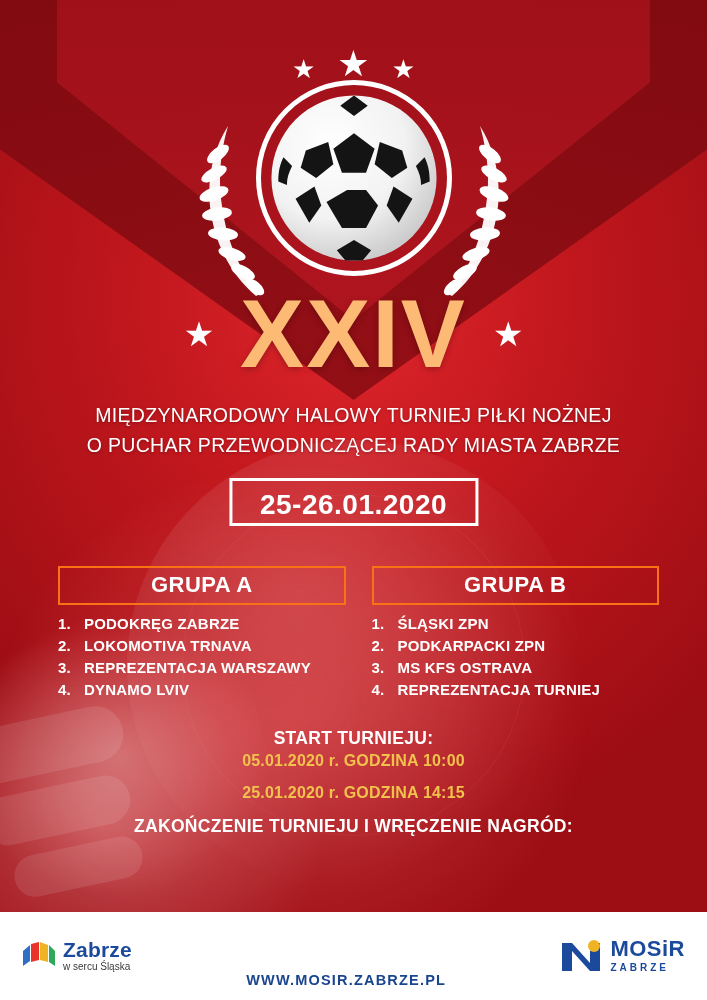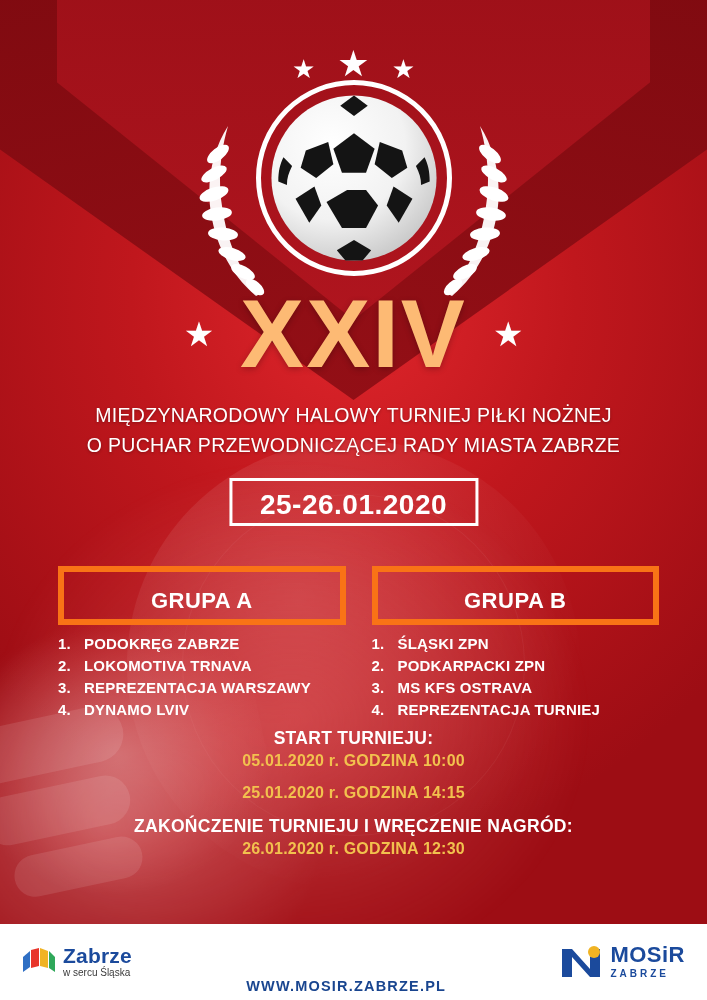--- a/index.html
+++ b/index.html
@@ -195,27 +195,27 @@
     right: 48px;
     top: 566px;
     display: flex;
     justify-content: space-between;
     gap: 26px;
   }
   .group {
     flex: 1 1 0;
   }
   .group-head {
-    border: 6px solid #f97316;
+    border: 2px solid #f97316;
     color: #ffffff;
     text-align: center;
     font-weight: bold;
     font-size: 22px;
     letter-spacing: 0.5px;
-    padding: 16px 0 5px;
+    padding: 4px 0 5px;
   }
   .group-list {
     list-style: none;
     margin: 10px 0 0 0;
     padding: 0;
     counter-reset: teams;
   }
   .group-list li {
     display: flex;
     align-items: baseline;
@@ -251,21 +251,21 @@
     font-weight: bold;
     font-size: 16px;
     letter-spacing: 0.2px;
   }
 
   
   .footer {
     position: absolute;
     left: 0; right: 0;
     bottom: 0;
-    height: 76px;
+    height: 88px;
     background: #ffffff;
     display: flex;
     align-items: center;
     justify-content: space-between;
     padding: 0 22px;
     box-sizing: border-box;
   }
   .footer-url {
     color: #19458f;
     font-weight: bold;
@@ -459,21 +459,20 @@
   <div class="schedule">
     <div class="sched-item">
       <div class="sched-label">START TURNIEJU:</div>
       <div class="sched-value">05.01.2020 r. GODZINA 10:00</div>
     </div>
     <div class="sched-item">
       <div class="sched-value">25.01.2020 r. GODZINA 14:15</div>
     </div>
     <div class="sched-item">
       <div class="sched-label">ZAKOŃCZENIE TURNIEJU I WRĘCZENIE NAGRÓD:</div>
-      <div class="sched-value">26.01.2020 r. GODZINA 12:30</div>
     </div>
   </div>
 
   <div class="footer">
 
     <div class="logo-zabrze">
       <svg class="zabrze-mark" viewBox="0 0 34 30">
         <polygon points="1,10 8,4 8,20 1,25" fill="#2f6fc4"></polygon>
         <polygon points="9,3 17,1 17,19 9,21" fill="#e8342a"></polygon>
         <polygon points="18,1 26,4 26,21 18,19" fill="#f0b323"></polygon>

